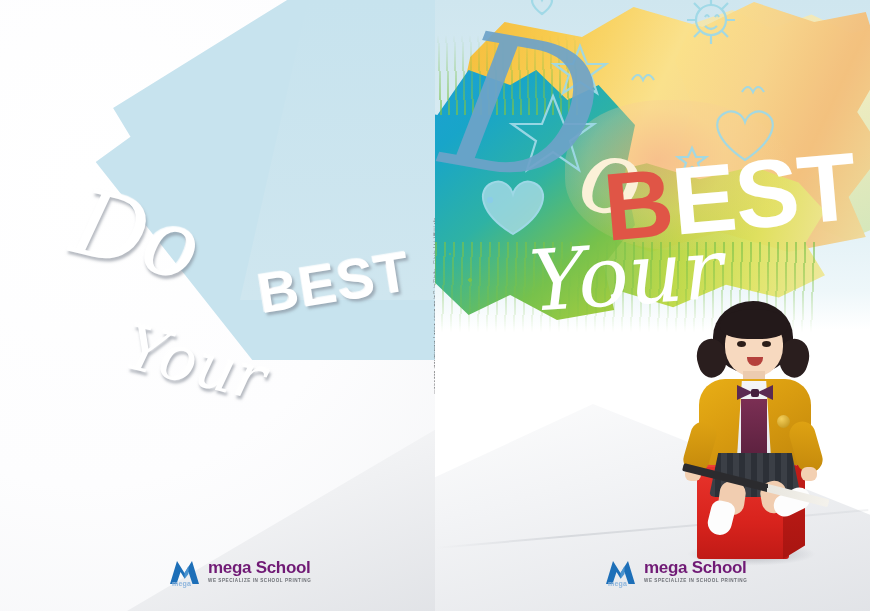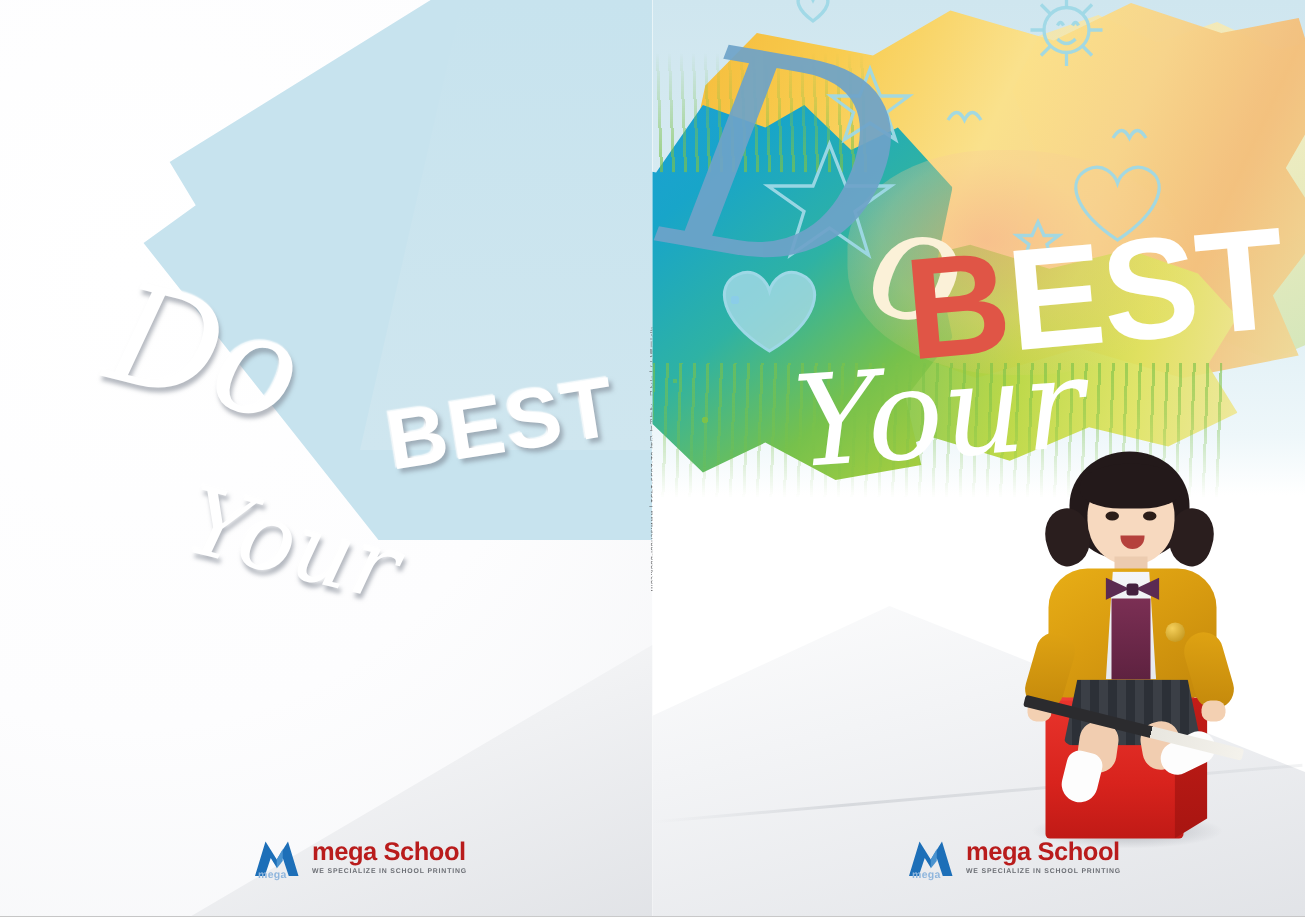--- a/index.html
+++ b/index.html
@@ -280,21 +280,21 @@
 
   
   .logo{position:absolute;display:flex;align-items:center;gap:7px;}
   .logo-mark{position:relative;width:33px;height:30px;}
   .logo-mark svg{display:block;}
   .logo-mark .sub{
     position:absolute;left:4px;bottom:-1px;
     font-size:7px;font-weight:700;color:#8fb6dd;letter-spacing:.2px;
   }
   .logo-txt{display:flex;flex-direction:column;line-height:1;}
-  .logo-name{font-size:17px;font-weight:700;color:#b91c1c;letter-spacing:-.3px;}
+  .logo-name{font-size:17px;font-weight:700;color:#701a75;letter-spacing:-.3px;}
   .logo-tag{font-size:4.6px;font-weight:700;color:#6c6f75;letter-spacing:.55px;margin-top:3px;}
 
   .logo-back{left:168px;top:556px;}
   .logo-front{left:604px;top:556px;}
 </style>
 </head>
 <body>
 
 <div id="cover">
 

